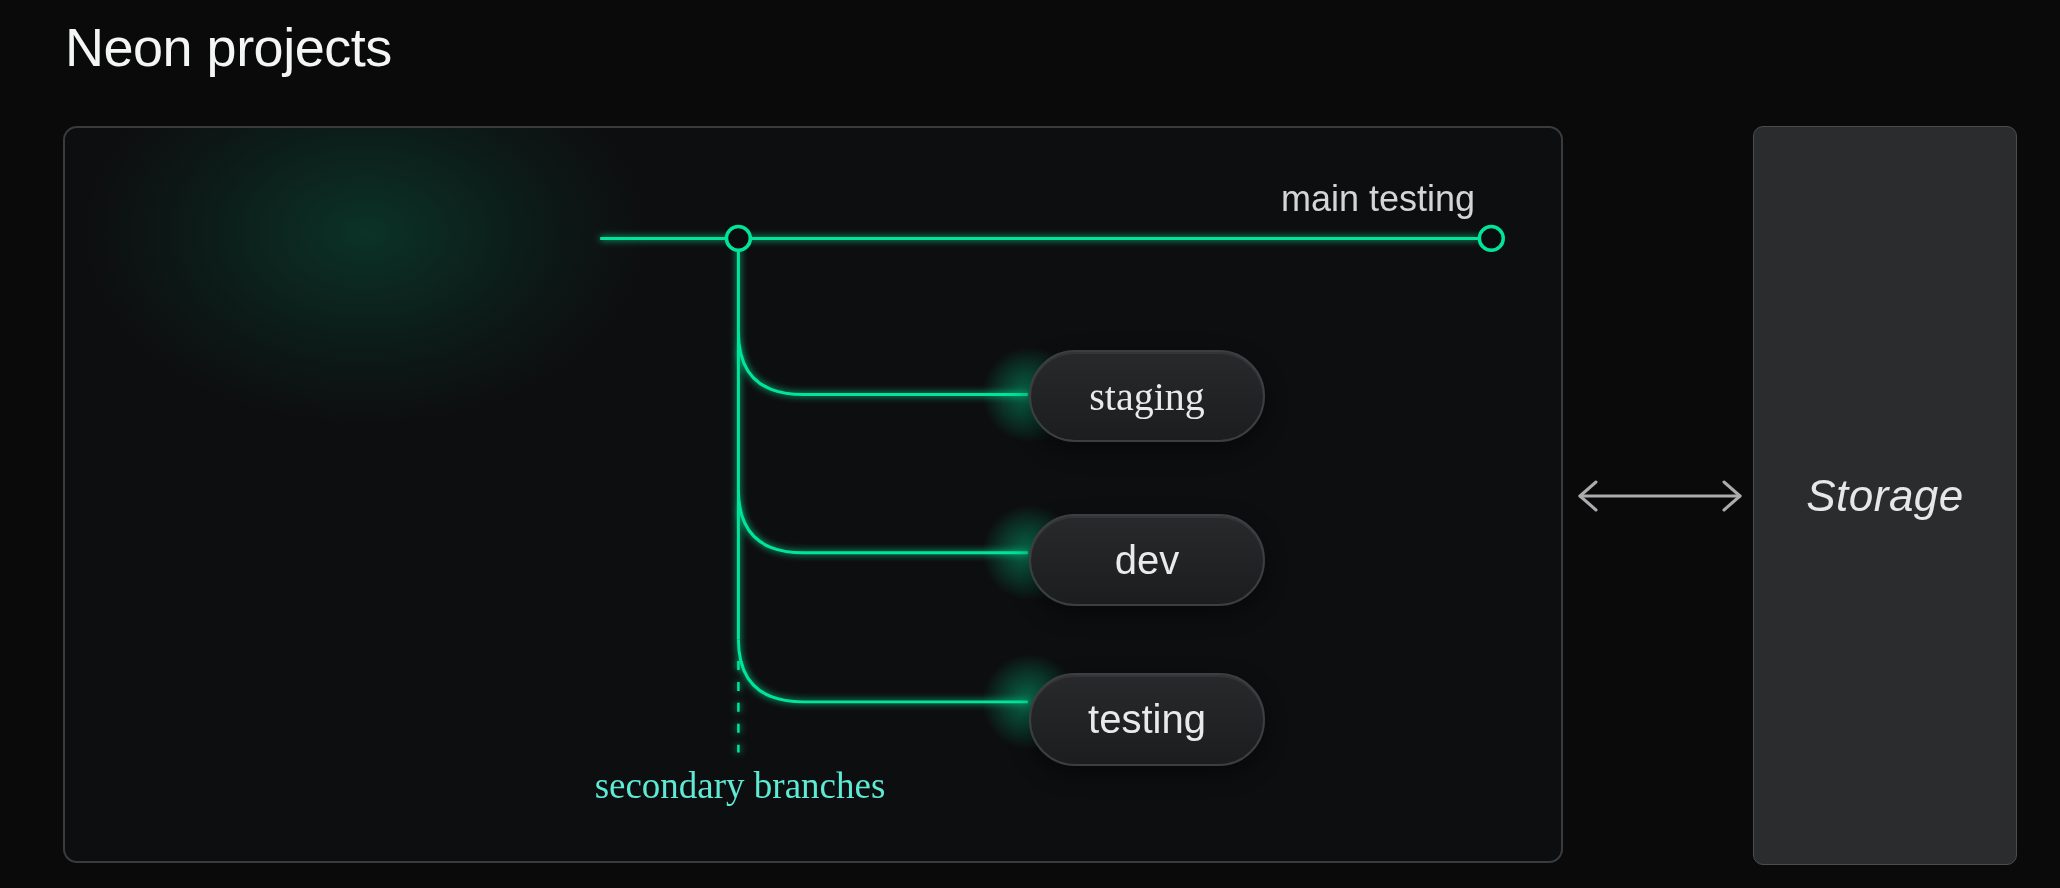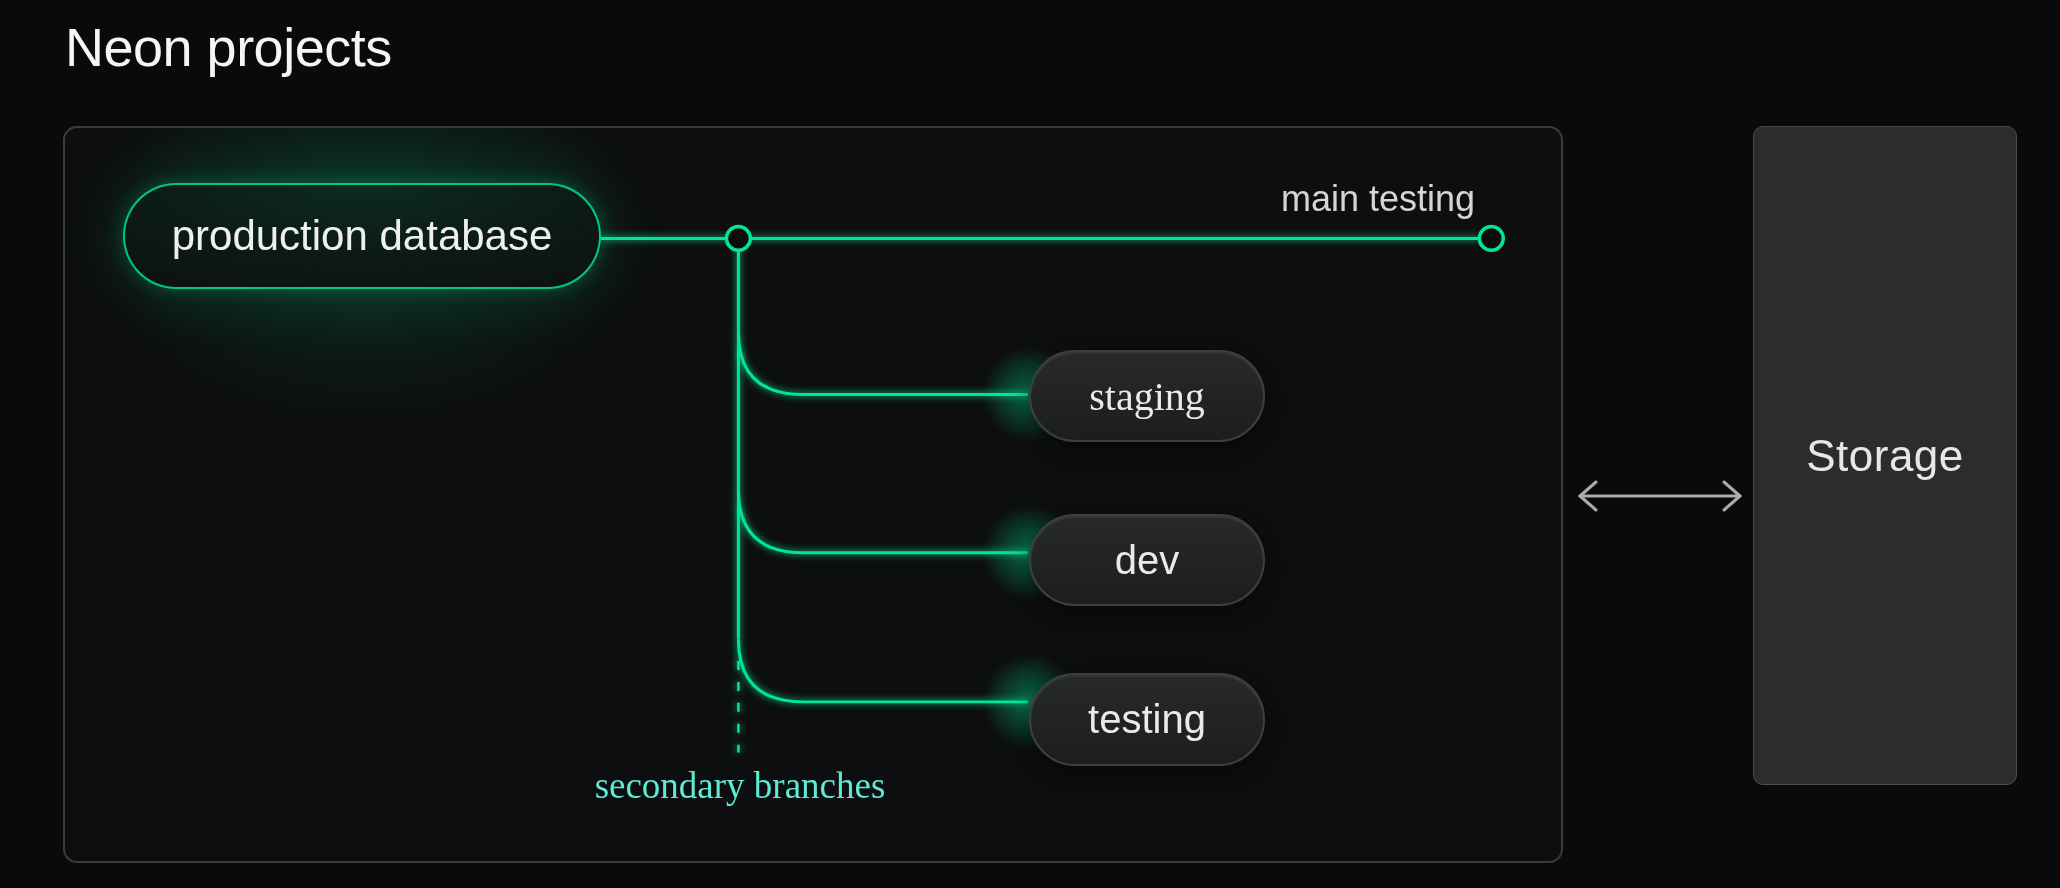--- a/index.html
+++ b/index.html
@@ -46,27 +46,27 @@
   .pill-testing { top:545px; height:93px; }
   .label-main-branch {
     position:absolute; right:86px; top:50px;
     font-size:36px; color:#d4d6d6;
   }
   .label-secondary-branches {
     position:absolute; left:475px; top:636px; width:400px; text-align:center;
     font-size:37px; color:#5eead4;font-family:Liberation Serif, serif;
   }
   .storage-box {
-    position:absolute; left:1753px; top:126px; width:264px; height:659px;
+    position:absolute; left:1753px; top:126px; width:264px; height:739px;
     box-sizing:border-box;
     background:#2a2c2e;
     border:1px solid #4a4d50;
     border-radius:10px;
     display:flex; align-items:center; justify-content:center;
-    color:#e6e8e8; font-size:44px; letter-spacing:0.5px;
+    color:#e6e8e8; font-size:44px; letter-spacing:0.5px;font-style:italic;
   }
   .arrow-svg { position:absolute; left:1572px; top:471px; }
 </style>
 </head>
 <body>
 
 <div class="stage">
 
   <div class="title">Neon projects</div>
 
@@ -107,23 +107,20 @@
       </g>
 
       <circle cx="675" cy="111" r="12" fill="#0b0c0c" stroke="#00e599" stroke-width="3.5"></circle>
       <circle cx="1432" cy="111" r="12" fill="#0b0c0c" stroke="#00e599" stroke-width="3.5"></circle>
     </svg>
 
     <div class="label-main-branch">main testing</div>
 
     <div class="label-secondary-branches">secondary branches</div>
 
-    <div class="pill pill-production">
-      <span>production database</span>
-    </div>
 
     <div class="pill pill-secondary pill-staging">
       <span>staging</span>
     </div>
 
     <div class="pill pill-secondary pill-dev">
       <span>dev</span>
     </div>
 
     <div class="pill pill-secondary pill-testing">

